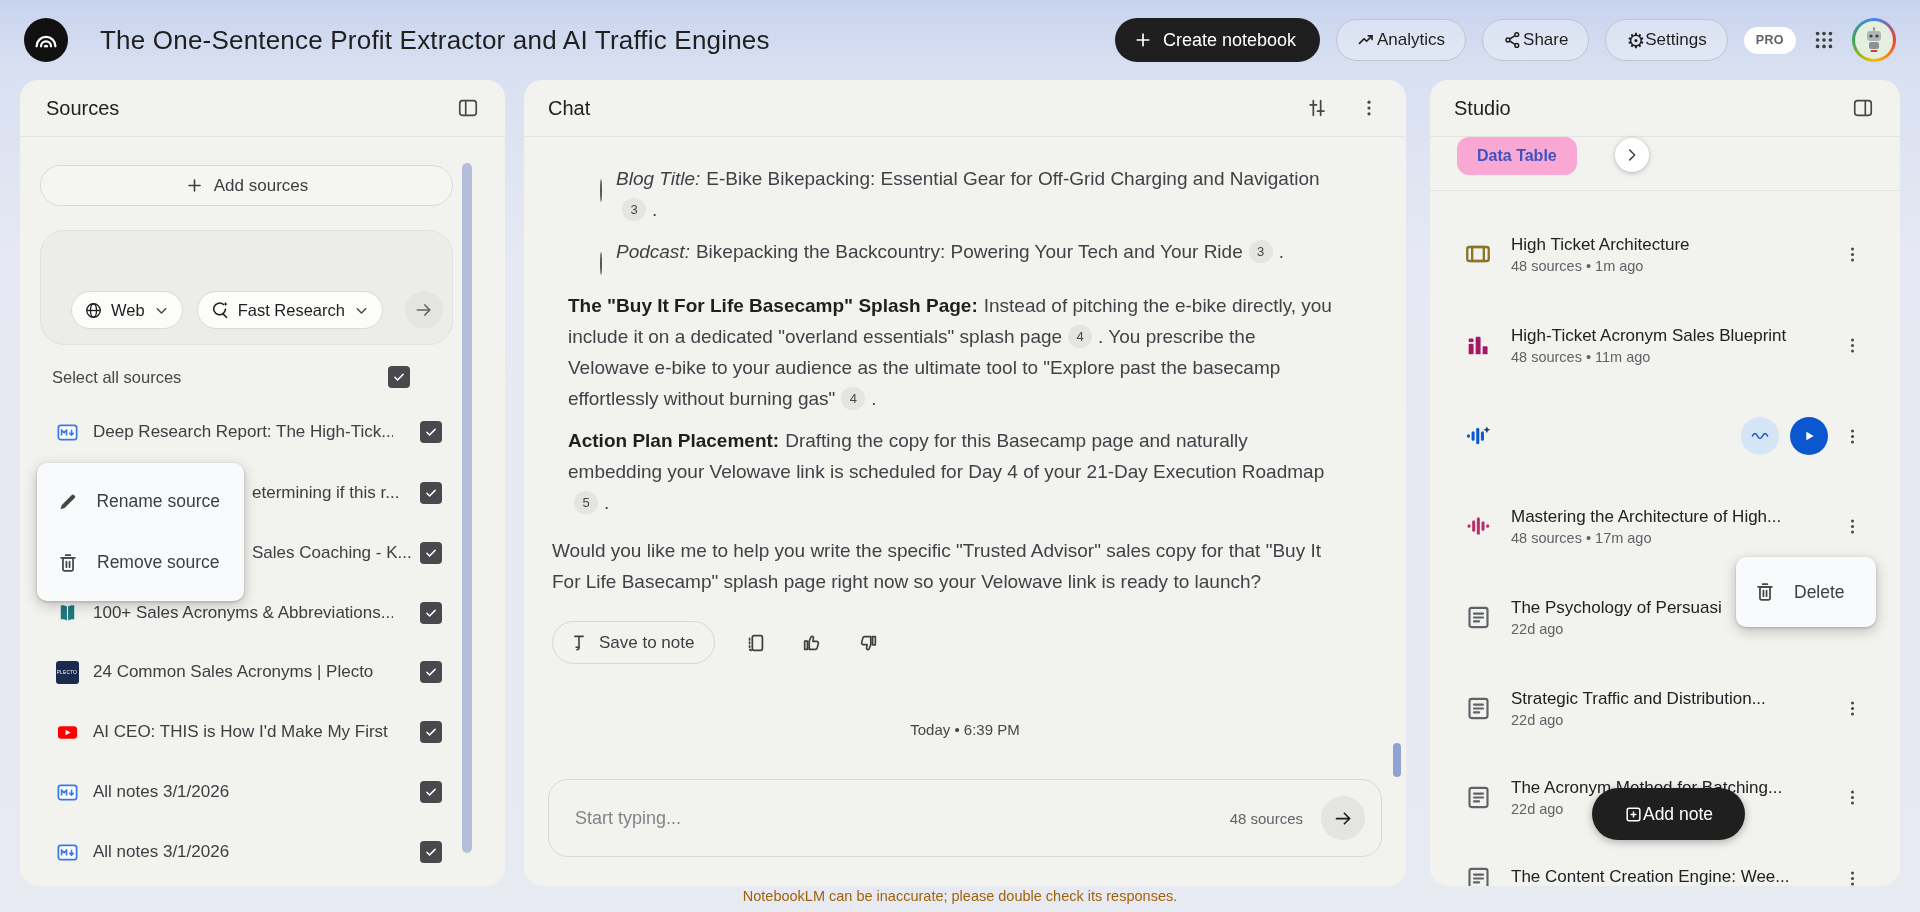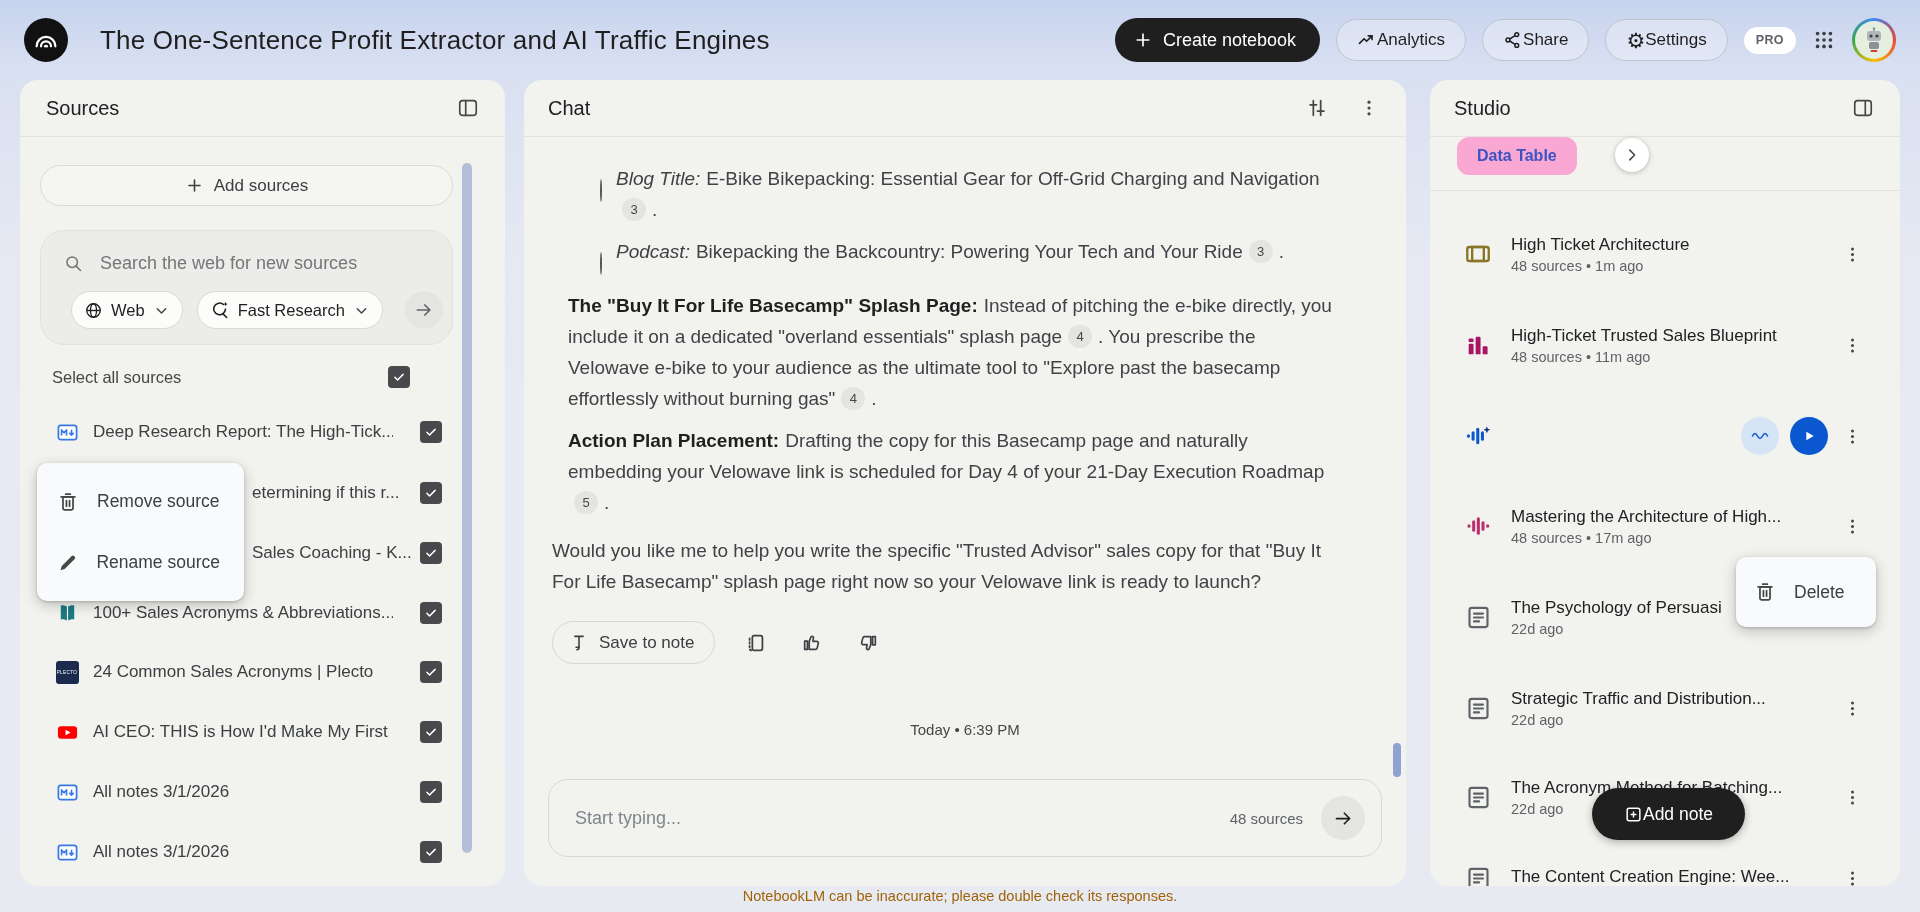--- a/index.html
+++ b/index.html
@@ -220,27 +220,20 @@
   </div>
 
   <div class="add-src">
     <svg width="19" height="19" viewBox="0 0 24 24">
         <path d="M12 5v14M5 12h14" stroke="#3c4043" stroke-width="2" stroke-linecap="round"></path>
       </svg>
     <span>Add sources</span>
   </div>
 
   <div class="search-card">
-    <div class="search-row">
-      <svg width="21" height="21" viewBox="0 0 24 24">
-          <circle cx="10.5" cy="10.5" r="6" fill="none" stroke="#747775" stroke-width="1.8"></circle>
-          <line x1="15" y1="15" x2="20" y2="20" stroke="#747775" stroke-width="1.8" stroke-linecap="round"></line>
-        </svg>
-      <input class="search-input" placeholder="Search the web for new sources" style="">
-    </div>
     <div style="position:absolute;left:30px;top:60px;display:flex;gap:14px;">
       <div class="chip-pill">
         <svg width="19" height="19" viewBox="0 0 24 24">
             <circle cx="12" cy="12" r="8.5" fill="none" stroke="#1f1f1f" stroke-width="1.7"></circle>
             <ellipse cx="12" cy="12" rx="3.8" ry="8.5" fill="none" stroke="#1f1f1f" stroke-width="1.7"></ellipse>
             <line x1="3.5" y1="12" x2="20.5" y2="12" stroke="#1f1f1f" stroke-width="1.7"></line>
           </svg>
         <span>Web</span>
         <svg width="17" height="17" viewBox="0 0 24 24">
             <path d="M6 9.5l6 6 6-6" fill="none" stroke="#444746" stroke-width="2" stroke-linecap="round" stroke-linejoin="round"></path>
@@ -380,31 +373,31 @@
           <path d="M5 12.5l4.5 4.5L19 7.5" fill="none" stroke="#fff" stroke-width="2.6" stroke-linecap="round" stroke-linejoin="round"></path>
         </svg>
       </span>
   </div>
 
   <div class="v-scroll" style="right:33px;top:83px;width:10px;height:690px"></div>
 
   <div class="menu" style="left:17px;top:383px;width:207px;padding:8px 0">
     <div class="menu-item">
       <svg width="22" height="22" viewBox="0 0 24 24">
+          <path d="M4 20l1.2-4.5L16.5 4.2a1.8 1.8 0 0 1 2.6 0l.7.7a1.8 1.8 0 0 1 0 2.6L8.5 18.8 4 20z" fill="#444746"></path>
+        </svg>
+      <span>Rename source</span>
+    </div>
+    <div class="menu-item">
+      <svg width="22" height="22" viewBox="0 0 24 24">
           <path d="M9.5 3.5h5M4.5 6.5h15" fill="none" stroke="#444746" stroke-width="1.9" stroke-linecap="round"></path>
           <rect x="6.5" y="6.5" width="11" height="14" rx="1.6" fill="none" stroke="#444746" stroke-width="1.9"></rect>
           <path d="M10.3 10.5v6M13.7 10.5v6" stroke="#444746" stroke-width="1.9" stroke-linecap="round"></path>
         </svg>
       <span>Remove source</span>
-    </div>
-    <div class="menu-item">
-      <svg width="22" height="22" viewBox="0 0 24 24">
-          <path d="M4 20l1.2-4.5L16.5 4.2a1.8 1.8 0 0 1 2.6 0l.7.7a1.8 1.8 0 0 1 0 2.6L8.5 18.8 4 20z" fill="#444746"></path>
-        </svg>
-      <span>Rename source</span>
     </div>
   </div>
 </div>
 
 <div class="panel" id="p-chat">
   <div class="p-head" style="padding-left:24px">
     <span class="p-title">Chat</span>
     <span class="sp"></span>
     <span class="icon-btn" style="margin-right:22px">
       <svg width="22" height="22" viewBox="0 0 24 24">
@@ -541,21 +534,21 @@
       <svg width="28" height="28" viewBox="0 0 24 24">
           <g fill="#a81563">
             <rect x="4" y="11" width="4.2" height="9" rx="1"></rect>
             <rect x="10" y="5" width="4.2" height="15" rx="1"></rect>
             <rect x="16" y="13" width="4.2" height="7" rx="1"></rect>
             <rect x="4" y="6.5" width="4.2" height="3" rx="1"></rect>
           </g>
         </svg>
     </span>
     <div class="st-txt">
-      <span class="st-title">High-Ticket Trusted Sales Blueprint</span>
+      <span class="st-title">High-Ticket Acronym Sales Blueprint</span>
       <span class="st-meta">48 sources • 11m ago</span>
     </div>
     <span class="st-more">
         <svg width="19" height="19" viewBox="0 0 24 24">
           <g fill="#444746">
             <circle cx="12" cy="5" r="1.9"></circle>
             <circle cx="12" cy="12" r="1.9"></circle>
             <circle cx="12" cy="19" r="1.9"></circle>
           </g>
         </svg>

